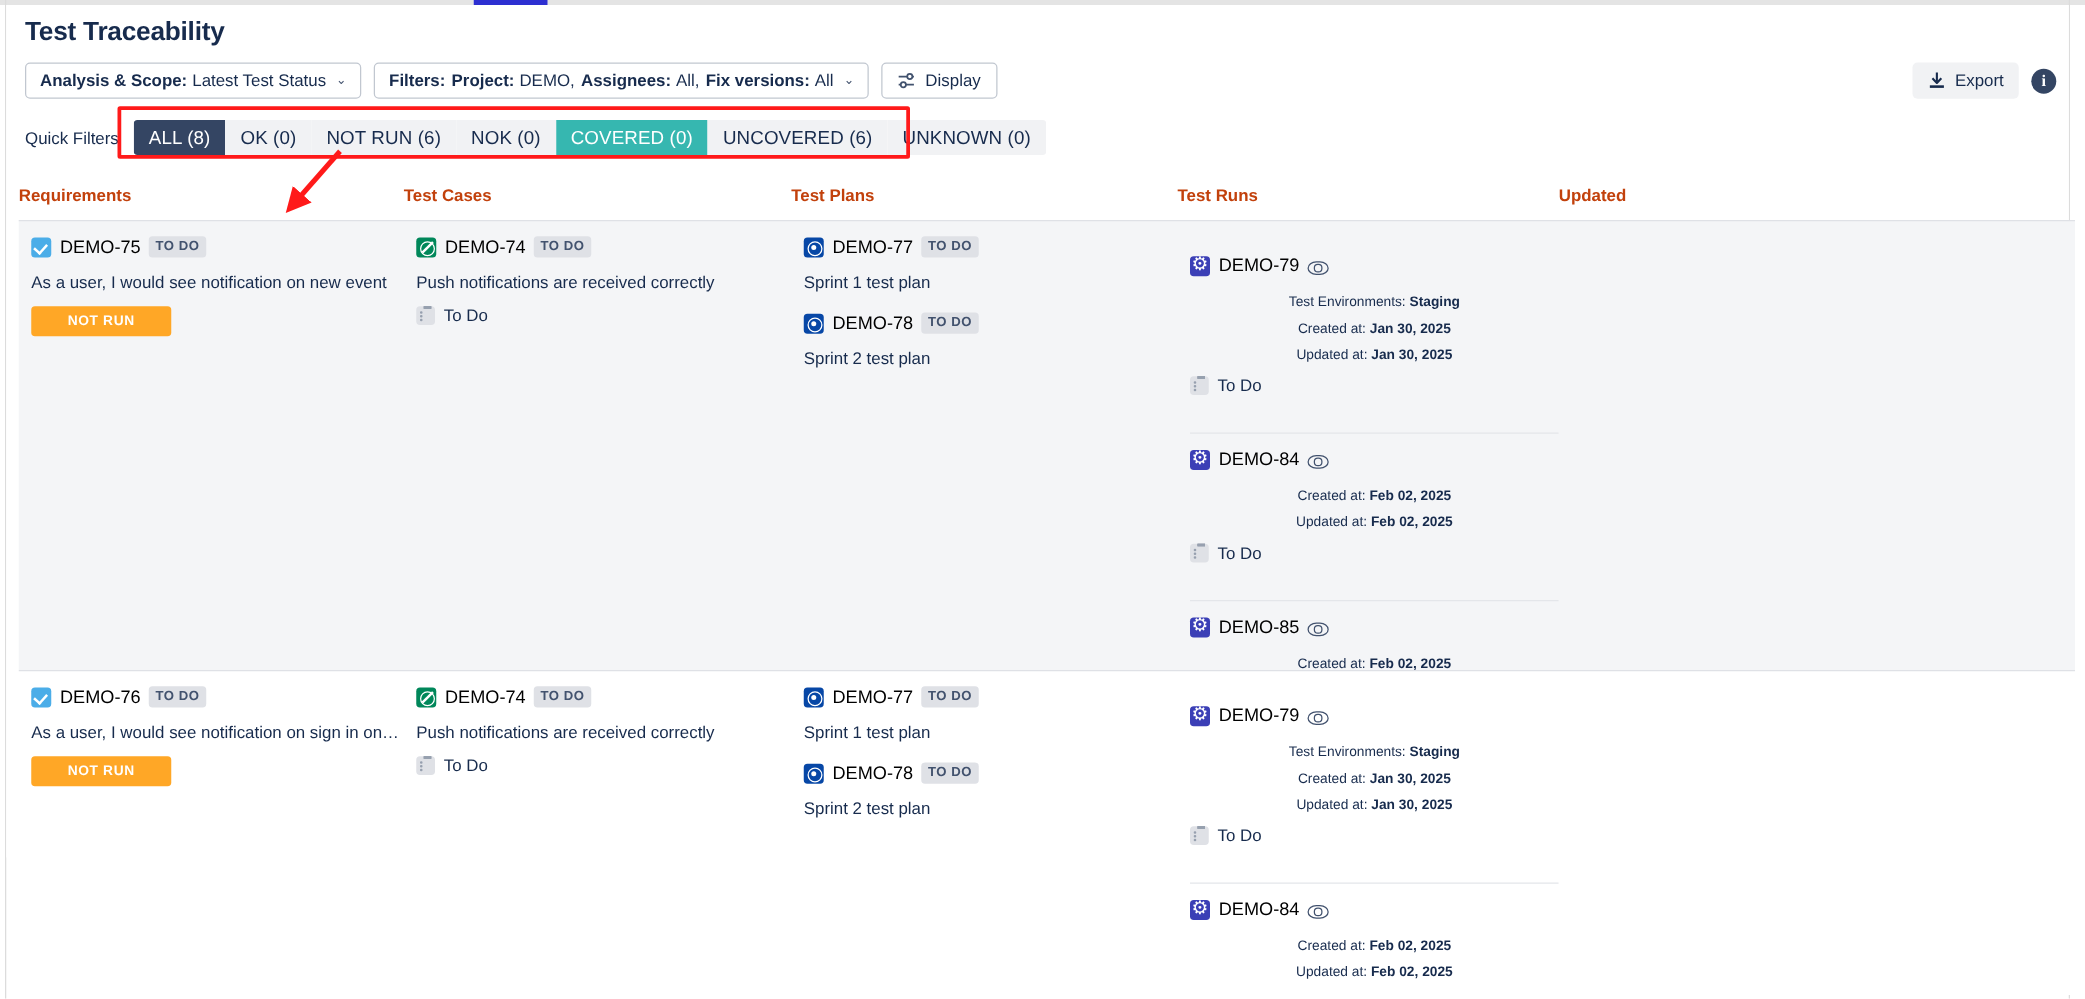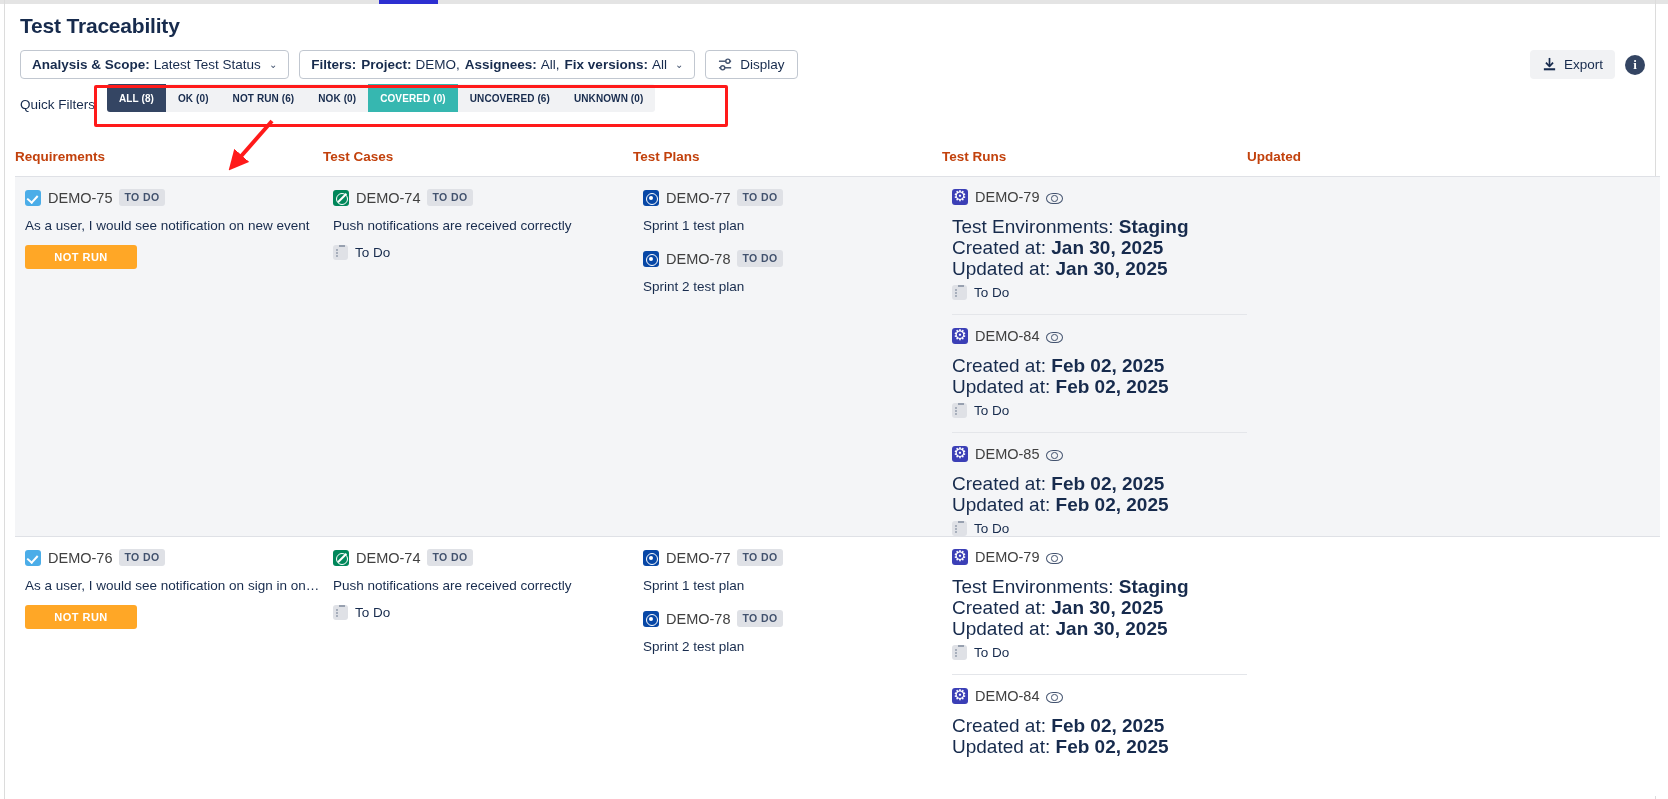--- a/index.html
+++ b/index.html
@@ -64,26 +64,26 @@
     background:#F1F2F4; border:none; border-radius:4px;
     padding:0 12px; font-size:13.5px; color:#172B4D; font-weight:500; cursor:pointer;
   }
   .info-badge {
     width:20px; height:20px; border-radius:50%; background:#344563;
     color:#fff; font-size:13px; font-weight:bold; font-family:"Liberation Serif", serif;
     display:flex; align-items:center; justify-content:center; cursor:pointer;
   }
 
   
-  .qf-row { position:absolute; left:15px; top:80px; height:28px; display:flex; align-items:flex-end; }
+  .qf-row { position:absolute; left:15px; top:92px; height:28px; display:flex; align-items:center; }
   .qf-label { font-size:13.5px; color:#172B4D; margin-right:12px; }
   .qf-group { display:flex; height:28px; border-radius:3px; overflow:hidden; }
   .qf-btn {
     background:#F1F2F4; color:#172B4D;
-    font-size:10px; font-weight:bold; letter-spacing:0.1px;
+    font-size:15px; font-weight:normal; letter-spacing:0.1px;
     display:flex; align-items:center; padding:0 12px;
     cursor:pointer; border:none;
   }
   .qf-btn.sel-dark { background:#344563; color:#ffffff; }
   .qf-btn.sel-teal { background:#36B7B0; color:#ffffff; }
 
   
   #annotation-box {
     position:absolute; left:94px; top:85px; width:634px; height:42px;
     border:3px solid #FF1A1A; border-radius:2px; pointer-events:none;
@@ -101,21 +101,21 @@
   .col-def  { flex:1 1 auto; }
 
   .trow { display:flex; border-top:1px solid #DFE1E6; }
   .trow.shaded { background:#F4F5F7; }
   .trow.plain  { background:#ffffff; }
   .cell { padding:12px 10px 12px 10px; }
   .cell.col-req { padding-left:10px; }
 
   
   .issue-line { display:flex; align-items:center; gap:7px; margin-bottom:11px; }
-  .issue-key { color:#404040; font-size:14.5px; text-decoration:none; cursor:pointer; }
+  .issue-key { color:#000000; font-size:14.5px; text-decoration:none; cursor:pointer; }
   .status-lozenge {
     background:#DFE1E6; color:#42526E; border-radius:3px;
     font-size:10.5px; font-weight:bold; letter-spacing:0.4px;
     padding:2px 5px 2px 5px; line-height:13px;
   }
   .sub-text { font-size:13.5px; color:#172B4D; margin-bottom:11px; line-height:17px; }
 
   
   .icn { width:16px; height:16px; flex:0 0 16px; display:inline-block; position:relative; }
   .icn-story { background:#4BADE8; border-radius:3px; }
@@ -175,23 +175,23 @@
     border:1.5px solid #42526E; border-radius:50%;
   }
 
   .not-run-badge {
     display:inline-flex; align-items:center; justify-content:center;
     background:#FFA726; color:#ffffff; border-radius:3px;
     font-size:11px; font-weight:bold; letter-spacing:0.5px;
     height:24px; padding:0 14px; min-width:112px;
   }
 
-  .tr-entry { padding-bottom:10px; }
+  .tr-entry { padding-bottom:10px;margin-top:16px; }
   .tr-entry + .tr-entry { border-top:1px solid #E4E6EA; padding-top:13px; }
-  .kv { font-size:19px; color:#172B4D; line-height:21px; }
+  .kv { font-size:11px; color:#172B4D; line-height:21px;text-align:center; }
   .kv b { font-weight:bold; }
 
   .clip { overflow:hidden; }
 </style>
 </head>
 <body>
 
 <div id="top-tabstrip">
   <div class="active-underline"></div>
 </div>

